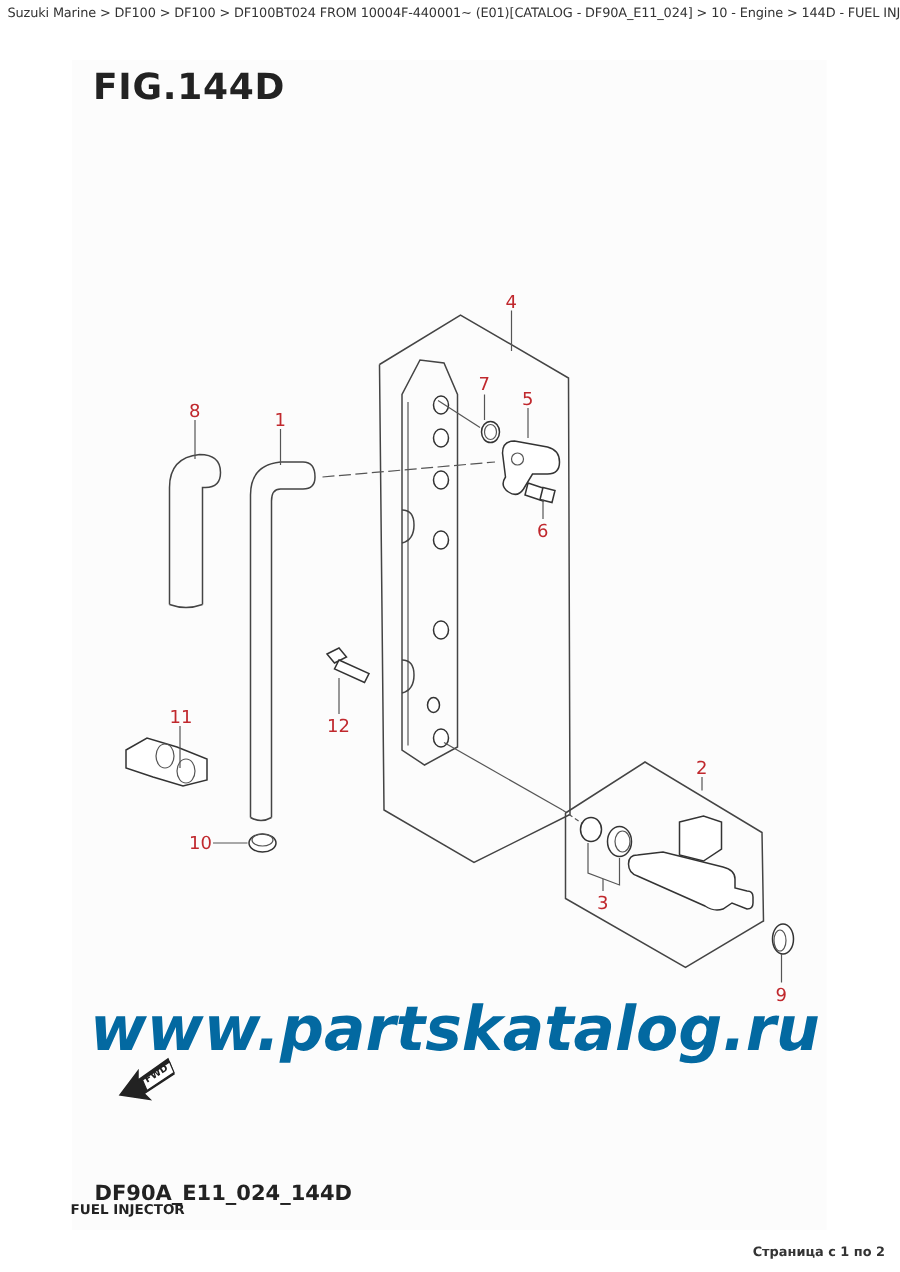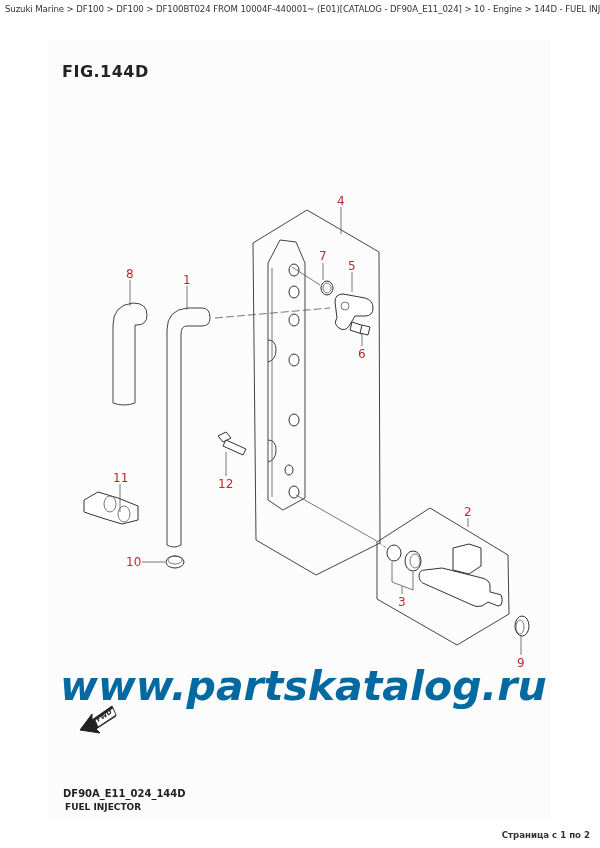--- a/index.html
+++ b/index.html
@@ -1,28 +1,28 @@
 <!DOCTYPE html>
 <html><head>
 <meta charset="utf-8">
 <style>
   html, body { margin: 0; padding: 0; background: #ffffff; }
   body { width: 600px; height: 848px; position: relative; overflow: hidden;
          font-family: "DejaVu Sans", "Liberation Sans", sans-serif; }
   .breadcrumb { position: absolute; left: 5px; top: 4px; font-size: 8.6px; color: #333;
                 white-space: nowrap; letter-spacing: -0.1px; }
   .panel { position: absolute; left: 48px; top: 40px; width: 503px; height: 780px; background: #fcfcfc; }
-  .fig-title { position: absolute; left: 62px; top: 62px; font-size: 16px; font-weight: bold; color: #222;
+  .fig-title { position: absolute; left: 62px; top: 44px; font-size: 24px; font-weight: bold; color: #222;
                font-family: "DejaVu Sans", sans-serif; letter-spacing: 0.5px; }
   .diagram { position: absolute; left: 0; top: 0; width: 600px; height: 848px; }
   .watermark { position: absolute; left: 60px; top: 662px; font-size: 41px; font-weight: bold; font-style: italic;
                color: #0369a1; font-family: "DejaVu Sans", sans-serif; letter-spacing: 0px; white-space: nowrap; }
-  .code { position: absolute; left: 63px; top: 788px; font-size: 10px; font-weight: bold; color: #222;
+  .code { position: absolute; left: 63px; top: 788px; font-size: 14px; font-weight: bold; color: #222;
           font-family: "DejaVu Sans", sans-serif; }
-  .caption { position: absolute; left: 65px; top: 802px; font-size: 9px; font-weight: bold; color: #222;
+  .caption { position: absolute; left: 47px; top: 802px; font-size: 9px; font-weight: bold; color: #222;
              font-family: "DejaVu Sans", sans-serif; }
   .pager { position: absolute; right: 10px; top: 830px; font-size: 8.6px; color: #333; font-weight: bold; }
   .callout { font-family: "DejaVu Sans", sans-serif; font-size: 12px; fill: #c0282d; }
   .ln { stroke: #444; stroke-width: 1; fill: none; }
   .thin { stroke: #555; stroke-width: 0.8; fill: none; }
   .part { stroke: #333; stroke-width: 1; fill: #fff; }
 </style>
 </head>
 <body>
 

